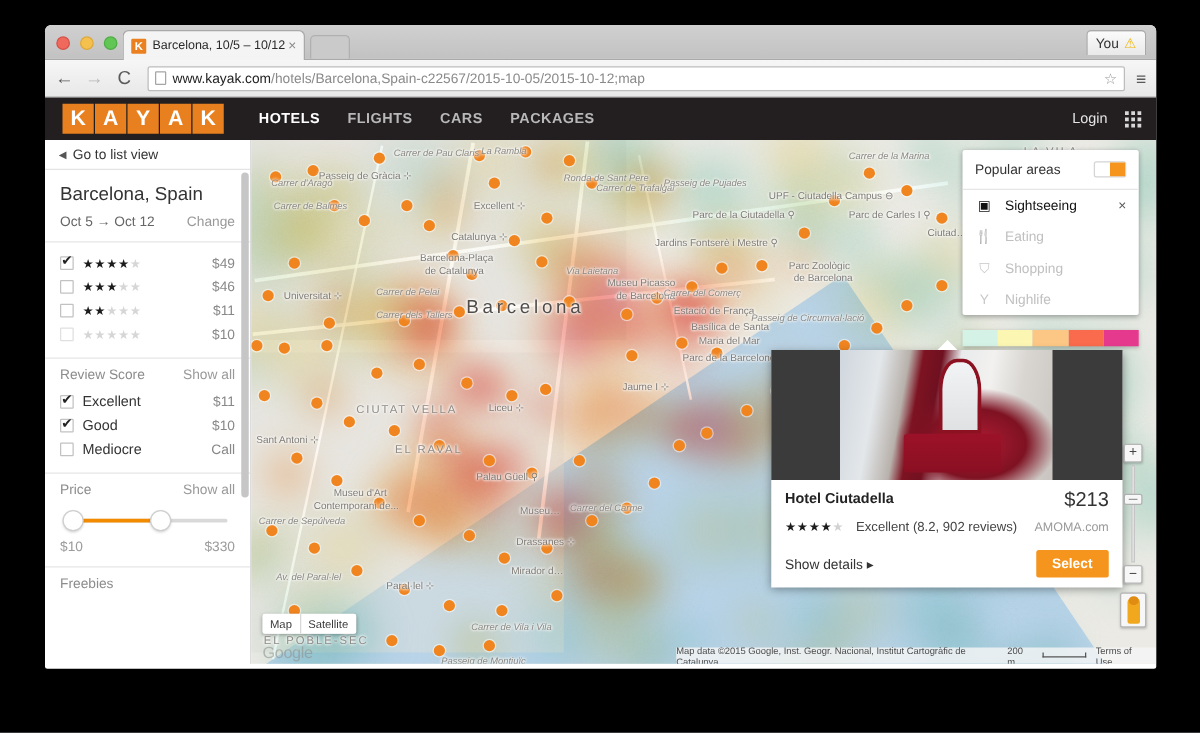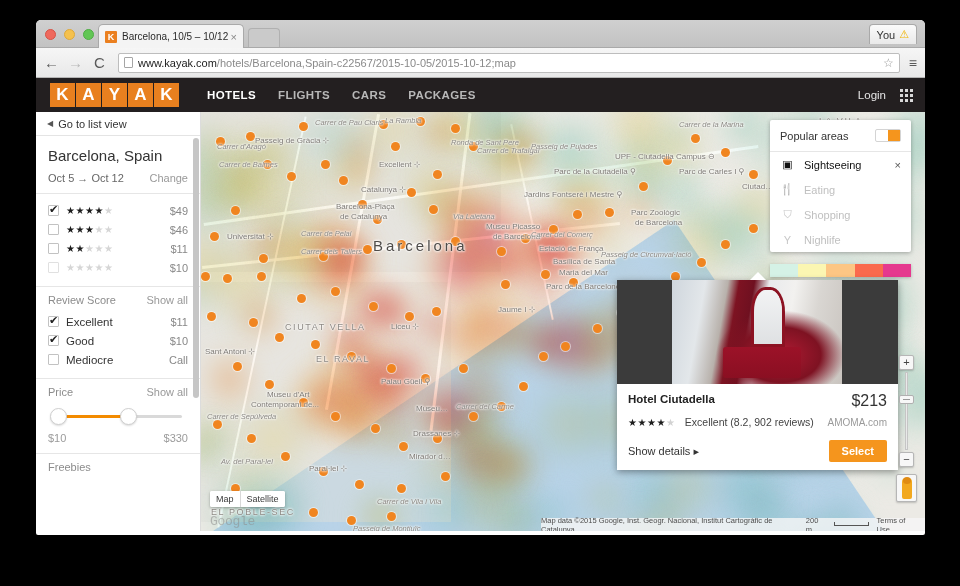--- a/index.html
+++ b/index.html
@@ -342,21 +342,21 @@
     display: flex; box-shadow: 0 1px 3px rgba(0,0,0,.3);
     border-radius: 2px; overflow: hidden; background: #fff;
   }
   #map-type-control div {
     font-size: 9px; color: #3a3a3a; padding: 3px 6px; background: #fff;
   }
   #map-type-control div + div { border-left: 1px solid #d8d8d8; }
   #google-watermark {
     position: absolute; left: 9px; bottom: 2px;
     font-size: 13px; color: #8d8d8d; opacity: .55;
-    font-family: Liberation Mono, monospace; letter-spacing: -.3px;
+    font-family: Liberation Sans, sans-serif; letter-spacing: -.3px;
   }
   #attribution-bar {
     position: absolute; right: 0; bottom: 0; left: 340px; height: 13px;
     background: rgba(245,245,245,.82);
     display: flex; align-items: center; justify-content: flex-end;
     gap: 8px; padding-right: 6px;
   }
   #attribution-bar span { font-size: 7.5px; color: #4d4d4d; }
   #scale-bar {
     display: inline-block; width: 36px; height: 4px;

